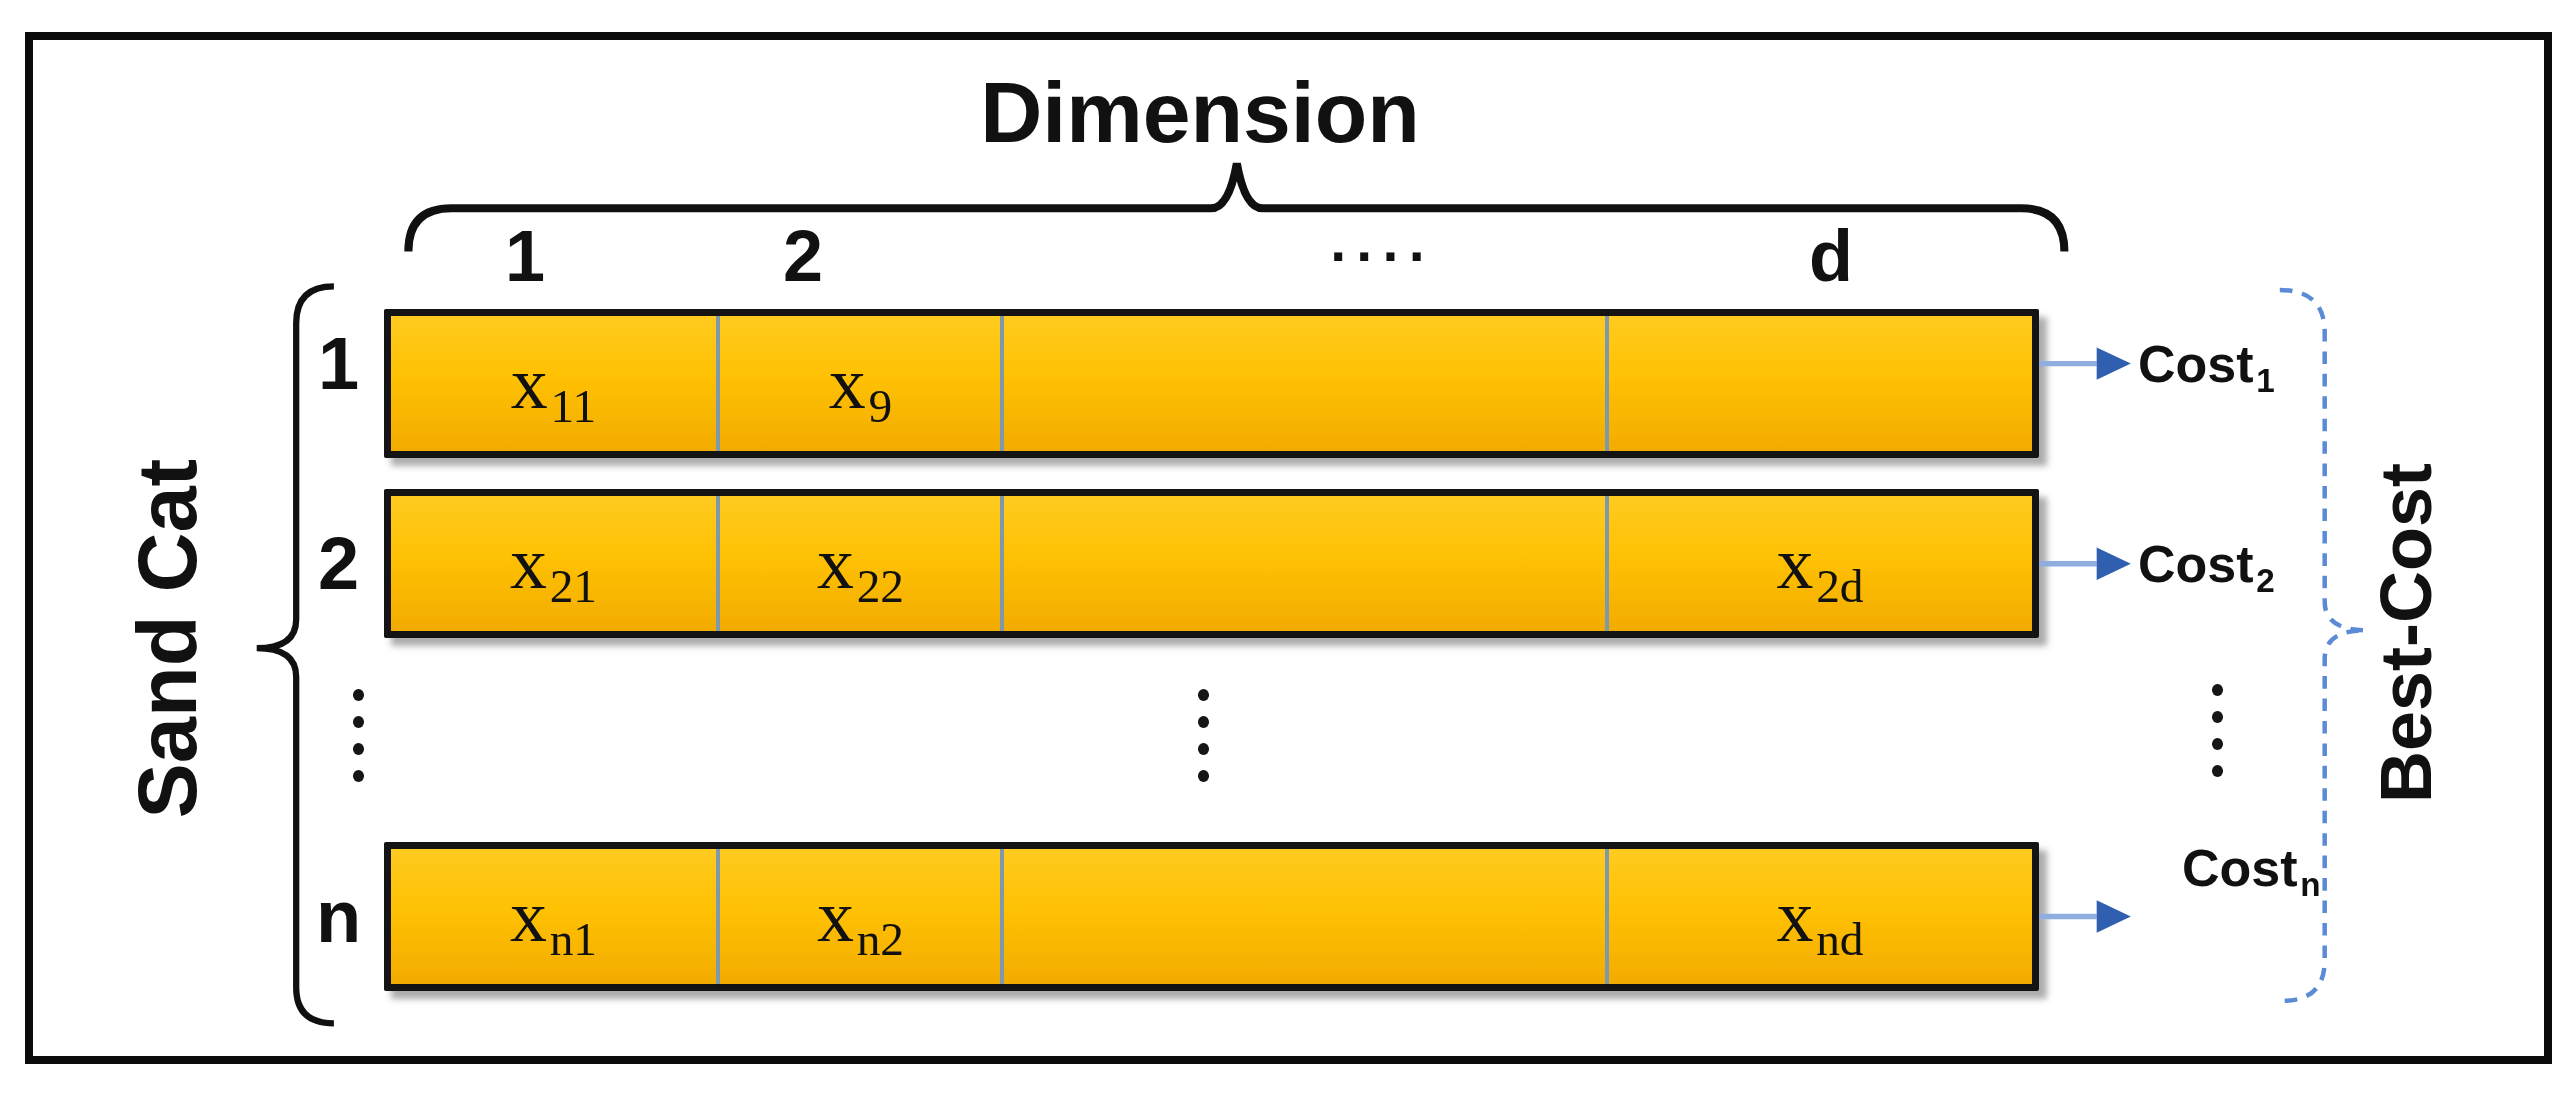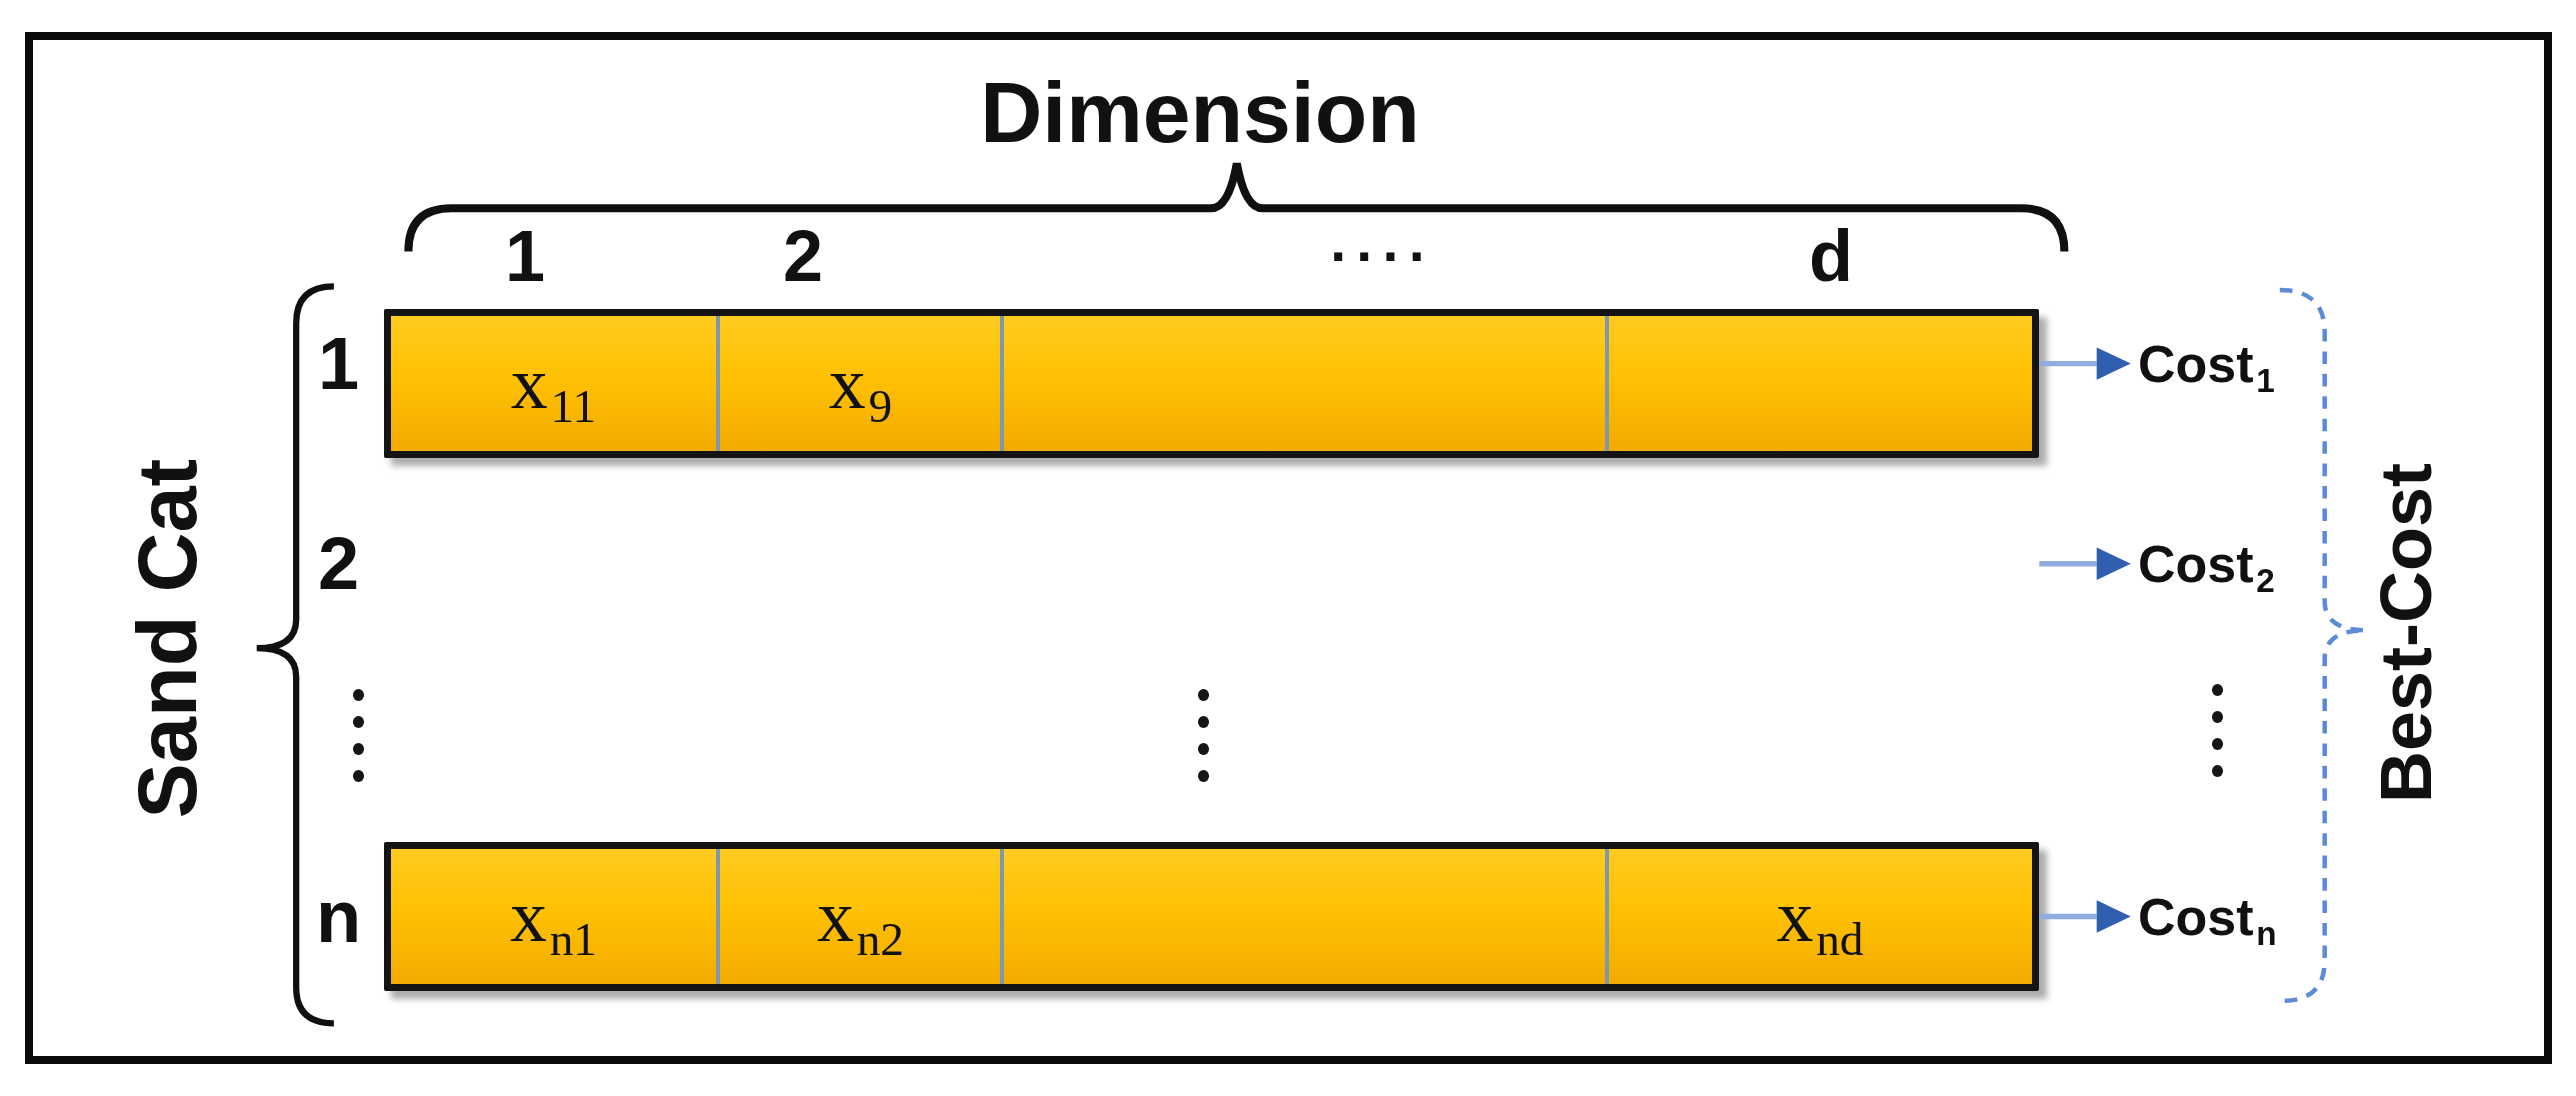--- a/index.html
+++ b/index.html
@@ -25,21 +25,21 @@
        background:linear-gradient(180deg,var(--bar-top) 0%,var(--bar-mid) 45%,var(--bar-bottom) 100%);
        box-shadow:7.2px 8px 6.3px rgba(105,105,105,.55);border-radius:1.8px;}
   .bar-1{top:289px;margin-top:20px;} .bar-2{top:489px;} .bar-n{top:842px;}
   .divider{position:absolute;top:0;bottom:0;width:3.6px;background:var(--divider);}
   .dv1{left:325px;} .dv2{left:609px;} .dv3{left:1214px;}
   .cell{position:absolute;top:0;height:100%;font-family:"Liberation Serif",serif;font-size:74px;font-weight:400;}
   .cell-1{left:0;width:325px;} .cell-2{left:329px;width:281px;} .cell-d{left:1217px;width:424px;}
   .cell sub,.cost sub{font-size:0.64em;line-height:0;vertical-align:-0.30em;margin-left:2.7px;}
   .cost{position:absolute;left:2138px;width:251px;height:108px;display:flex;align-items:center;
         font-size:52px;font-weight:700;}
-  .cost-1{top:310px;} .cost-2{top:510px;} .cost-n{top:863px;}
+  .cost-1{top:310px;} .cost-2{top:510px;} .cost-n{top:814px;margin-left:44px;}
   .vtext{white-space:nowrap;transform:rotate(-90deg);font-weight:700;}
   .sandcat{left:-11.7px;top:594px;width:359px;height:90px;line-height:90px;text-align:center;font-size:83px;}
   .bestcost{left:2217px;top:588px;width:377px;height:90px;line-height:90px;text-align:center;font-size:72px;}
   .vdots{position:absolute;display:flex;flex-direction:column;gap:15.3px;}
   .vdots i{width:10.8px;height:11.7px;border-radius:50%;background:#161616;display:block;}
   .vd-left{left:353px;top:689px;} .vd-mid{left:1198px;top:689px;} .vd-right{left:2212px;top:684px;}
   svg.overlay{position:absolute;left:0;top:0;pointer-events:none;}
   .brace{fill:none;stroke:#101010;}
   .brace-dashed{fill:none;stroke:var(--dashed-brace);stroke-dasharray:14 11;}
   .arrow-line{stroke:var(--arrow-line);stroke-width:6;}
@@ -68,20 +68,34 @@
     <div class="divider dv2"></div>
     <div class="divider dv3"></div>
     <div class="cell cell-1 ctr">
         <span><span>x</span><sub>11</sub></span>
       </div>
     <div class="cell cell-2 ctr">
         <span><span>x</span><sub>9</sub></span>
       </div>
   </div>
 
+  <div class="bar bar-2">
+    <div class="divider dv1"></div>
+    <div class="divider dv2"></div>
+    <div class="divider dv3"></div>
+    <div class="cell cell-1 ctr">
+        <span><span>x</span><sub>21</sub></span>
+      </div>
+    <div class="cell cell-2 ctr">
+        <span><span>x</span><sub>22</sub></span>
+      </div>
+    <div class="cell cell-d ctr">
+        <span><span>x</span><sub>2d</sub></span>
+      </div>
+  </div>
 
   <div class="bar bar-n">
     <div class="divider dv1"></div>
     <div class="divider dv2"></div>
     <div class="divider dv3"></div>
     <div class="cell cell-1 ctr">
         <span><span>x</span><sub>n1</sub></span>
       </div>
     <div class="cell cell-2 ctr">
         <span><span>x</span><sub>n2</sub></span>

